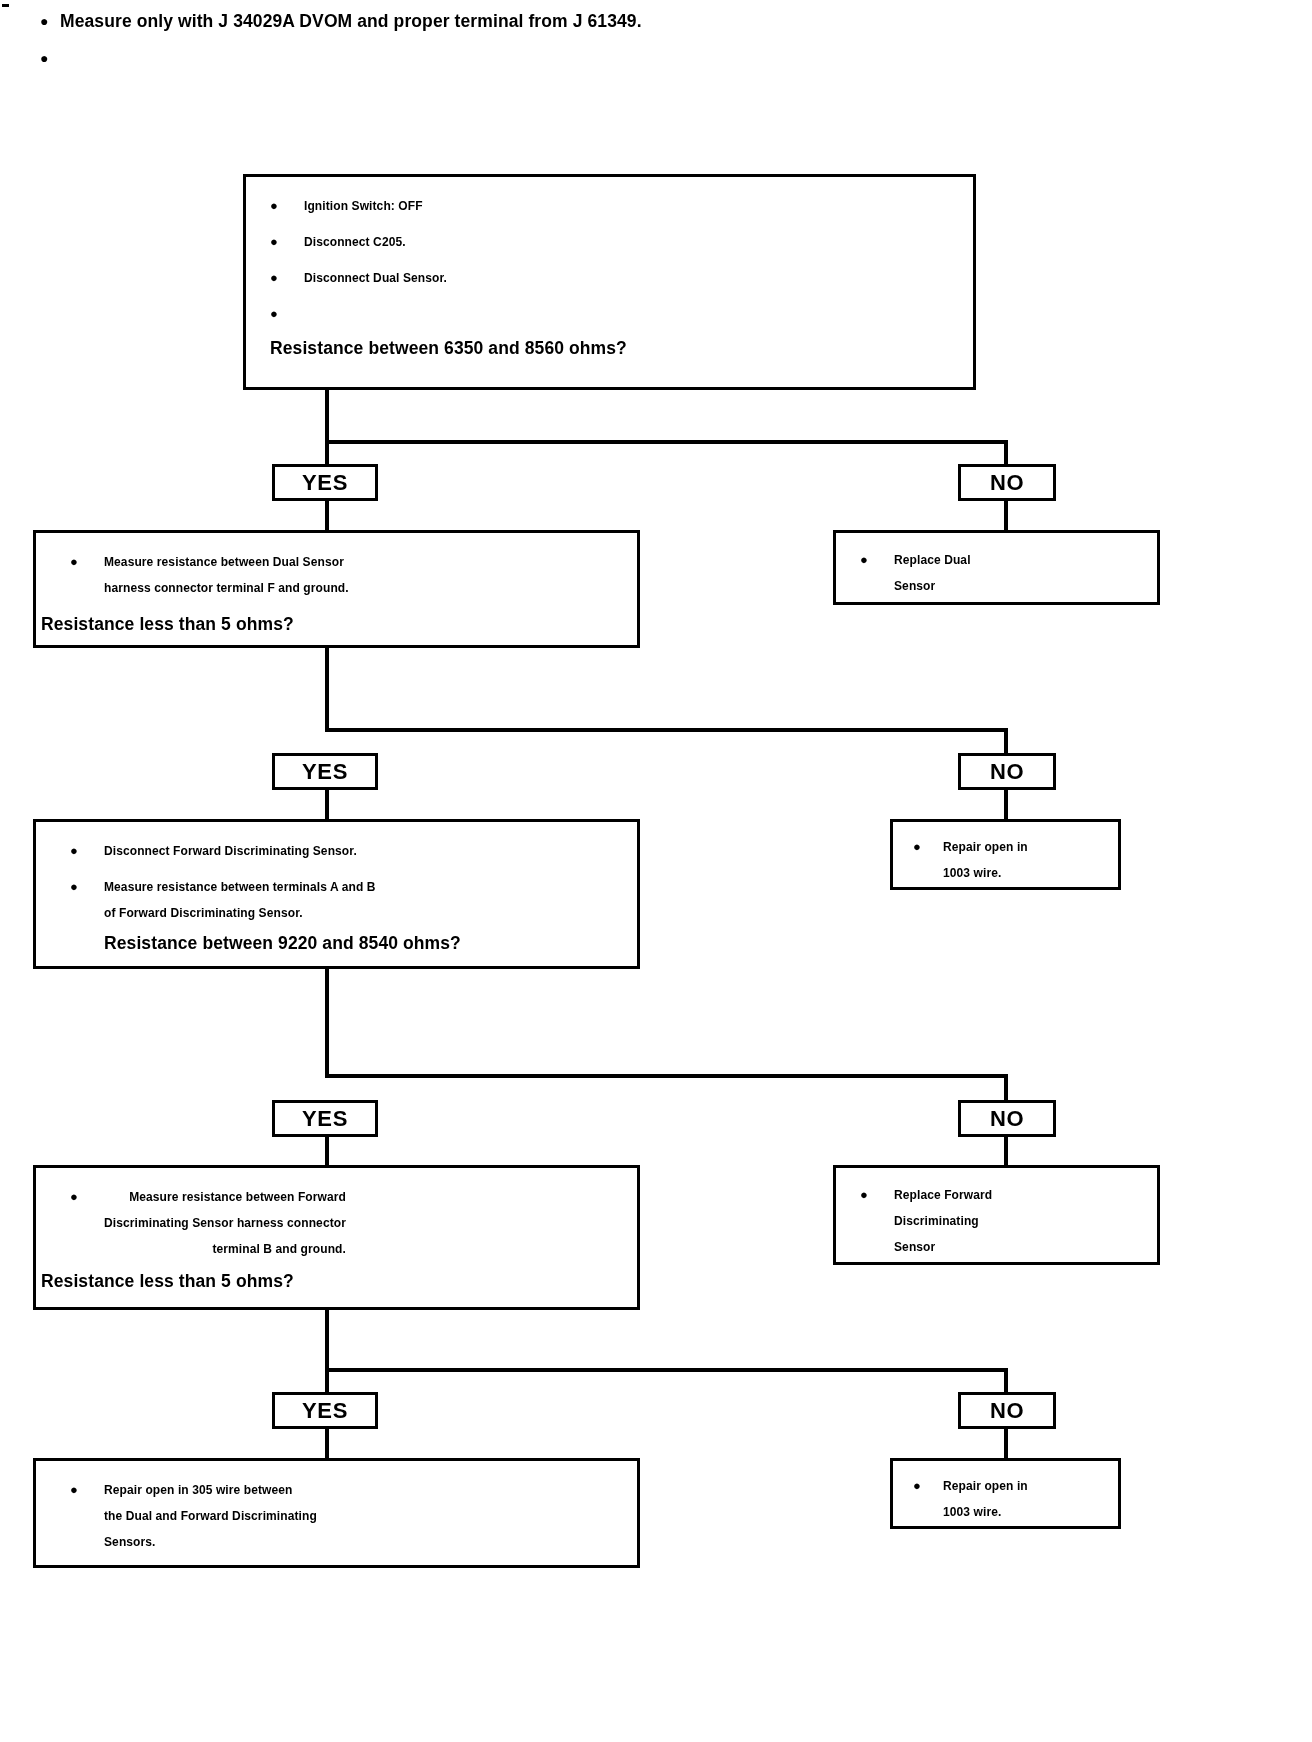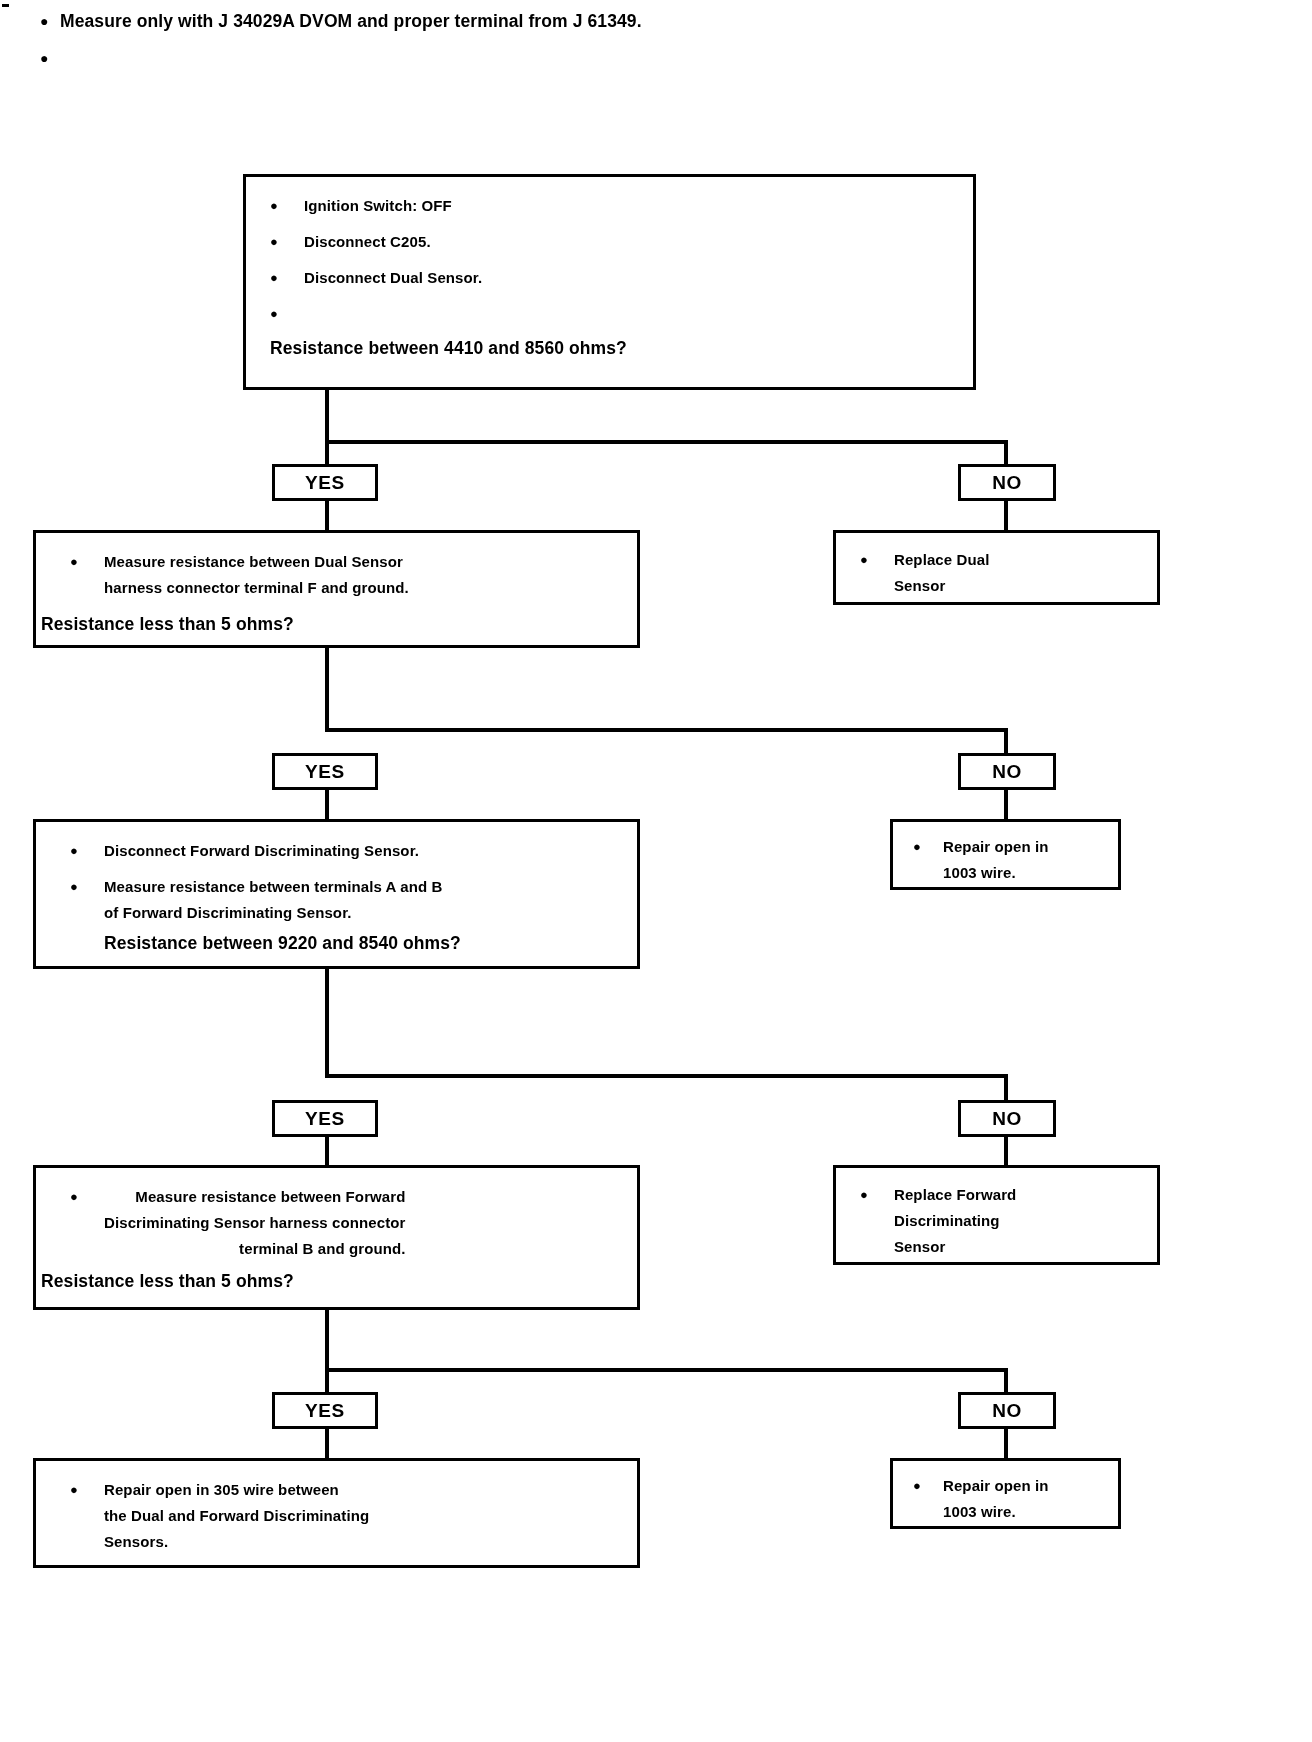--- a/index.html
+++ b/index.html
@@ -58,21 +58,21 @@
     display: flex;
     align-items: flex-start;
     margin-bottom: 10px;
   }
   .b-bullet {
     flex: 0 0 34px;
     font-size: 13px;
     line-height: 26px;
   }
   .b-text {
-    font-size: 15px;
+    font-size: 12px;
     line-height: 26px;
     font-weight: 700;
     letter-spacing: 0.1px;
   }
   .b-plain {
     font-size: 17.5px;
     line-height: 26px;
     font-weight: 700;
     letter-spacing: 0.1px;
   }
@@ -82,21 +82,21 @@
 
   
   .ynbox {
     position: absolute;
     box-sizing: border-box;
     border: 3px solid #000;
     background: #fff;
     display: flex;
     align-items: center;
     justify-content: center;
-    font-size: 19px;
+    font-size: 22px;
     font-weight: 700;
     letter-spacing: 0.6px;
     z-index: 4;
   }
 
   
   .vline {
     position: absolute;
     background: #000;
     width: 4px;
@@ -139,21 +139,21 @@
       <span class="b-bullet">●</span>
       <span class="b-text">Disconnect C205.</span>
     </div>
     <div class="b-row">
       <span class="b-bullet">●</span>
       <span class="b-text">Disconnect Dual Sensor.</span>
     </div>
     <div class="b-row">
       <span class="b-bullet">●</span>
     </div>
-    <div class="b-plain" style="margin-top:-2px;">Resistance between 4410 and 8560 ohms?</div>
+    <div class="b-plain" style="margin-top:-2px;">Resistance between 6350 and 8560 ohms?</div>
   </div>
 </div>
 
 <div class="vline" style="left:325px; top:390px; height:52px;"></div>
 <div class="hline" style="left:325px; top:440px; width:683px;"></div>
 <div class="vline" style="left:1004px; top:440px; height:26px;"></div>
 <div class="vline" style="left:325px; top:440px; height:26px;"></div>
 
 <div class="ynbox" style="left:272px; top:464px; width:106px; height:37px;">YES</div>
 <div class="ynbox" style="left:958px; top:464px; width:98px; height:37px;">NO</div>

